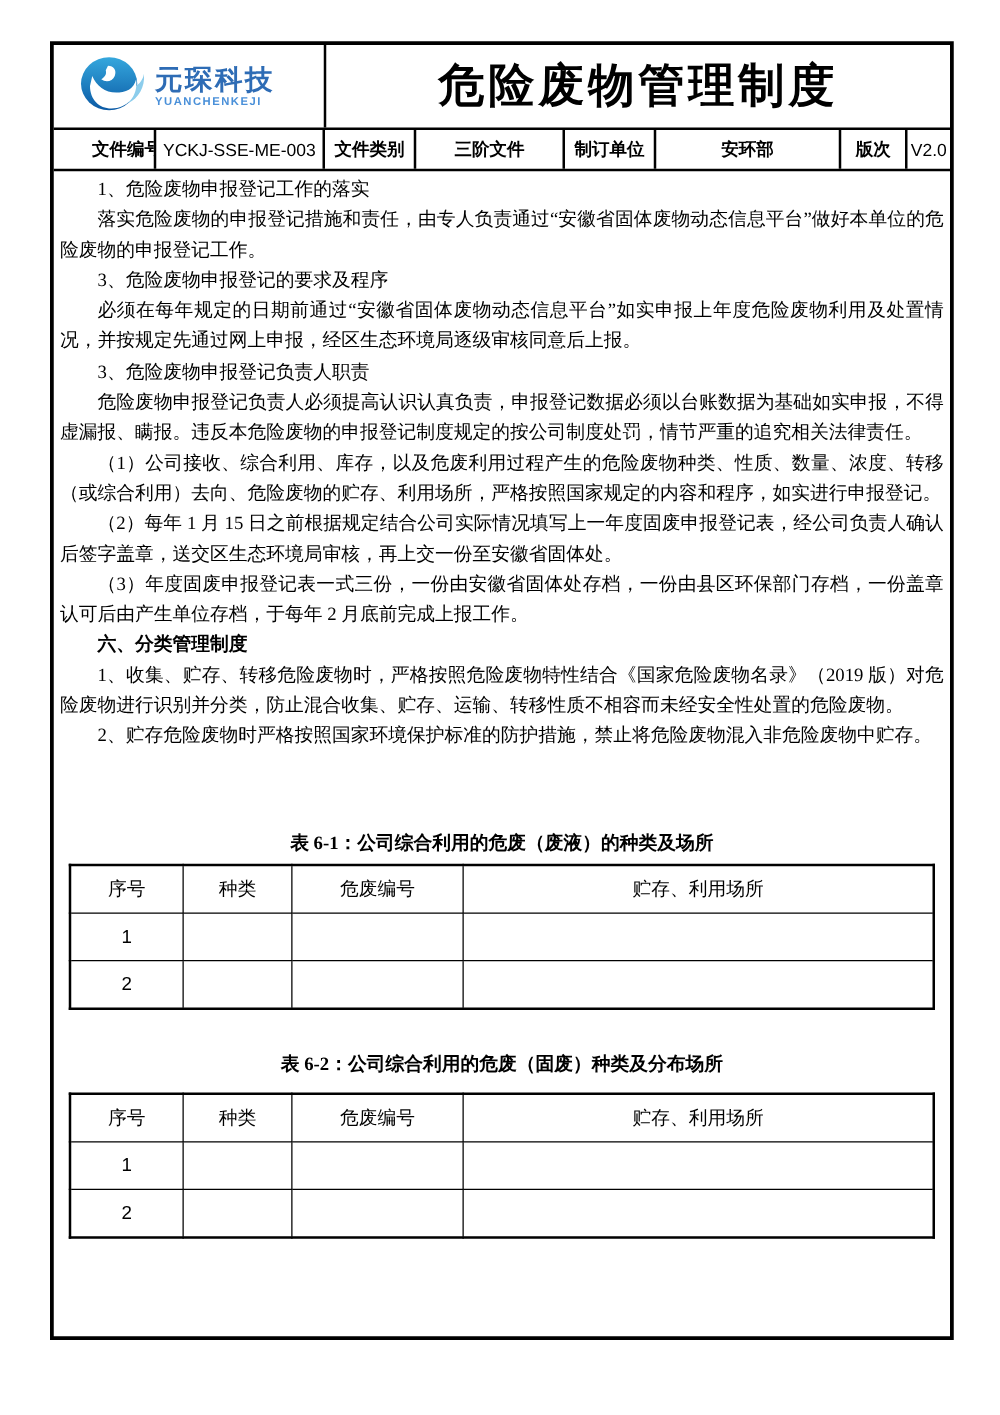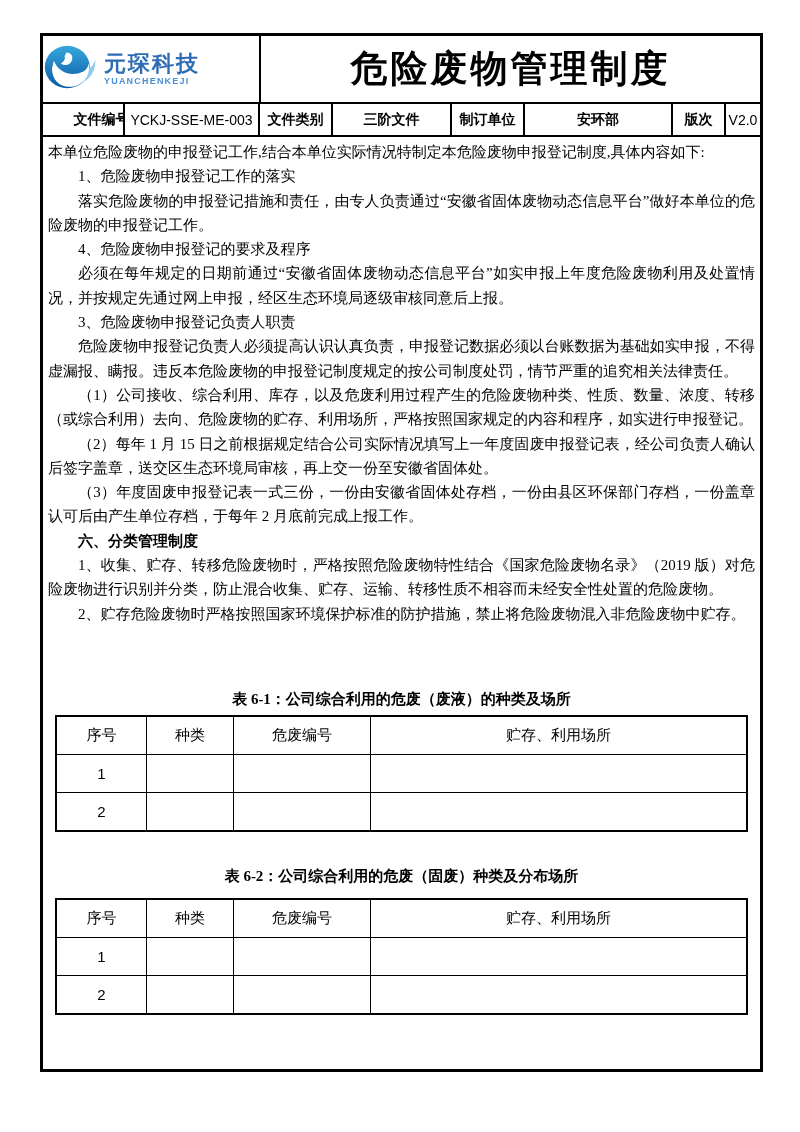--- a/index.html
+++ b/index.html
@@ -16,21 +16,21 @@
     width: 723px; height: 1039px;
     border: 3px solid #000;
     box-sizing: border-box;
     background: #fff;
   }
   
   .header-row1 { display: flex; height: 66px; border-bottom: 2px solid #000; }
   .logo-cell {
     width: 218px; border-right: 2px solid #000;
     display: flex; align-items: center;
-    box-sizing: border-box;
+    padding-left: 20px; box-sizing: border-box;
   }
   .logo-text { margin-left: 7px; line-height: 1; }
   .logo-cn {
     font-size: 22px; font-weight: bold; color: #2e6cb5;
     letter-spacing: 2px; font-family: "Liberation Sans", sans-serif;
   }
   .logo-en {
     font-size: 9px; color: #4a90d9; letter-spacing: 1.2px;
     font-family: "Liberation Sans", sans-serif; margin-top: 2px; font-weight: bold;
   }
@@ -119,24 +119,23 @@
     <div class="meta-cell value mc2">YCKJ-SSE-ME-003</div>
     <div class="meta-cell label mc3">文件类别</div>
     <div class="meta-cell value value-cn mc4">三阶文件</div>
     <div class="meta-cell label mc5">制订单位</div>
     <div class="meta-cell value value-cn mc6">安环部</div>
     <div class="meta-cell label mc7">版次</div>
     <div class="meta-cell value mc8">V2.0</div>
   </div>
 
   <div class="document-body" id="body-paragraphs">
-      <p class="para">本单位危险废物的申报登记工作,结合本单位实际情况特制定本危险废物申报登记制度,具体内容如下:</p>
       <p class="para indent">1、危险废物申报登记工作的落实</p>
       <p class="para indent">落实危险废物的申报登记措施和责任，由专人负责通过“安徽省固体废物动态信息平台”做好本单位的危险废物的申报登记工作。</p>
-      <p class="para indent">4、危险废物申报登记的要求及程序</p>
+      <p class="para indent">3、危险废物申报登记的要求及程序</p>
       <p class="para indent">必须在每年规定的日期前通过“安徽省固体废物动态信息平台”如实申报上年度危险废物利用及处置情况，并按规定先通过网上申报，经区生态环境局逐级审核同意后上报。</p>
       <p class="para indent">3、危险废物申报登记负责人职责</p>
       <p class="para indent">危险废物申报登记负责人必须提高认识认真负责，申报登记数据必须以台账数据为基础如实申报，不得虚漏报、瞒报。违反本危险废物的申报登记制度规定的按公司制度处罚，情节严重的追究相关法律责任。</p>
       <p class="para indent">（1）公司接收、综合利用、库存，以及危废利用过程产生的危险废物种类、性质、数量、浓度、转移（或综合利用）去向、危险废物的贮存、利用场所，严格按照国家规定的内容和程序，如实进行申报登记。</p>
       <p class="para indent">（2）每年 1 月 15 日之前根据规定结合公司实际情况填写上一年度固废申报登记表，经公司负责人确认后签字盖章，送交区生态环境局审核，再上交一份至安徽省固体处。</p>
       <p class="para indent">（3）年度固废申报登记表一式三份，一份由安徽省固体处存档，一份由县区环保部门存档，一份盖章认可后由产生单位存档，于每年 2 月底前完成上报工作。</p>
       <p class="para indent bold">六、分类管理制度</p>
       <p class="para indent">1、收集、贮存、转移危险废物时，严格按照危险废物特性结合《国家危险废物名录》（2019 版）对危险废物进行识别并分类，防止混合收集、贮存、运输、转移性质不相容而未经安全性处置的危险废物。</p>
       <p class="para indent">2、贮存危险废物时严格按照国家环境保护标准的防护措施，禁止将危险废物混入非危险废物中贮存。</p>
     </div>

